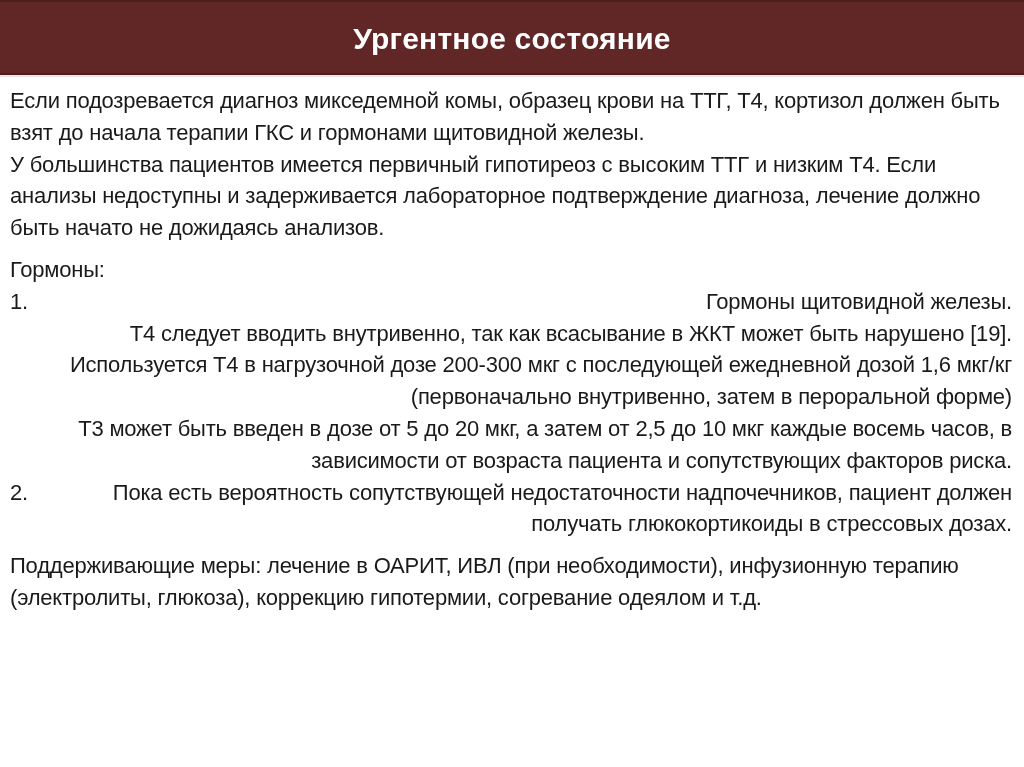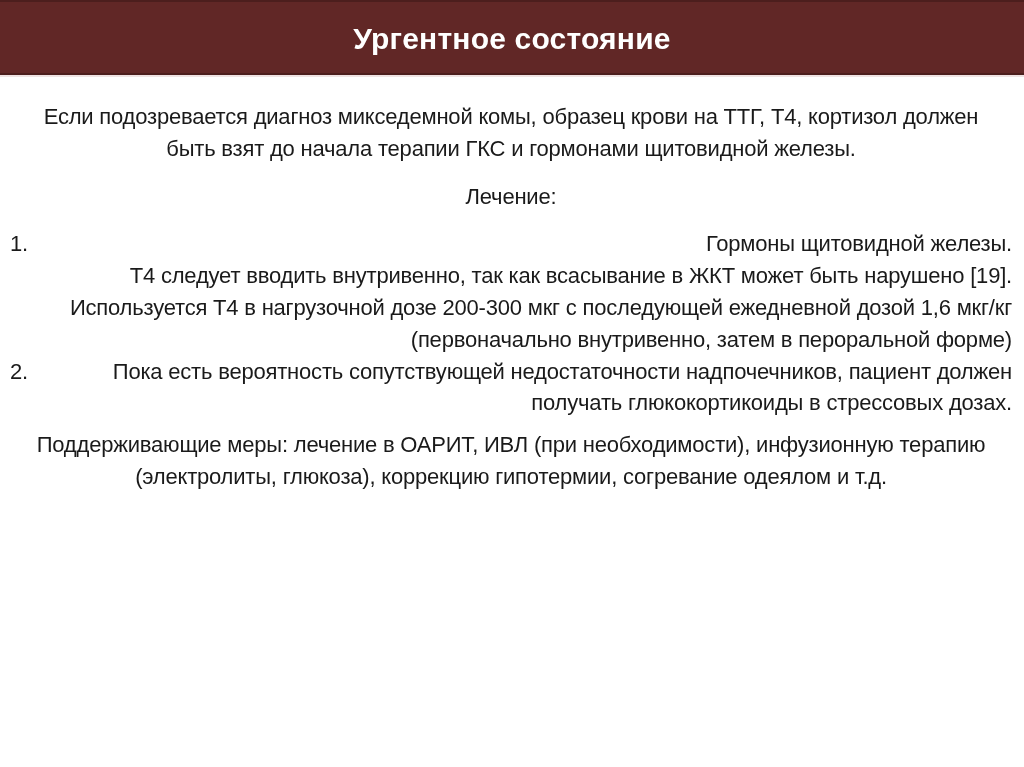--- a/index.html
+++ b/index.html
@@ -34,21 +34,21 @@
     letter-spacing: 0.2px;
     padding-top: 2px;
   }
   .slide-body {
     padding: 10px 12px 0 10px;
     color: var(--body-text, #1a1a1a);
     font-size: 22px;
     line-height: 31.8px;
     letter-spacing: -0.2px;
   }
-  .para { margin: 16px; text-align: center; }
+  .para { margin: 0; }
   .treatment-label { margin-top: 10px; }
   .list { margin: 0; }
   .list-item { display: flex; align-items: flex-start; }
   .list-num { width: 38px; flex: 0 0 38px; }
   .list-text { flex: 1; }
   .list-text p { margin: 0; text-align: right; }
   .closing { margin-top: 10px; }
 </style>
 </head>
 <body>
@@ -56,31 +56,33 @@
 <div class="slide">
 
   <header class="slide-header">
     <h1 class="slide-title">Ургентное состояние</h1>
   </header>
 
   <main class="slide-body">
 
     <p class="para">Если подозревается диагноз микседемной комы, образец крови на ТТГ, Т4, кортизол должен быть взят до начала терапии ГКС и гормонами щитовидной железы.</p>
 
+    <p class="para">У большинства пациентов имеется первичный гипотиреоз с высоким ТТГ и низким Т4. Если анализы недоступны и задерживается лабораторное подтверждение диагноза, лечение должно быть начато не дожидаясь анализов.</p>
 
-    <p class="para treatment-label">Лечение:</p>
+    <p class="para treatment-label">Гормоны:</p>
 
     <div class="list">
 
       <div class="list-item">
         <span class="list-num">1.</span>
         <div class="list-text">
           <p>Гормоны щитовидной железы.</p>
           <p>Т4 следует вводить внутривенно, так как всасывание в ЖКТ может быть нарушено [19].</p>
           <p>Используется Т4 в нагрузочной дозе 200-300 мкг с последующей ежедневной дозой 1,6 мкг/кг (первоначально внутривенно, затем в пероральной форме)</p>
+          <p>Т3 может быть введен в дозе от 5 до 20 мкг, а затем от 2,5 до 10 мкг каждые восемь часов, в зависимости от возраста пациента и сопутствующих факторов риска.</p>
         </div>
       </div>
 
       <div class="list-item">
         <span class="list-num">2.</span>
         <div class="list-text">
           <p>Пока есть вероятность сопутствующей недостаточности надпочечников, пациент должен получать глюкокортикоиды в стрессовых дозах.</p>
         </div>
       </div>
 

